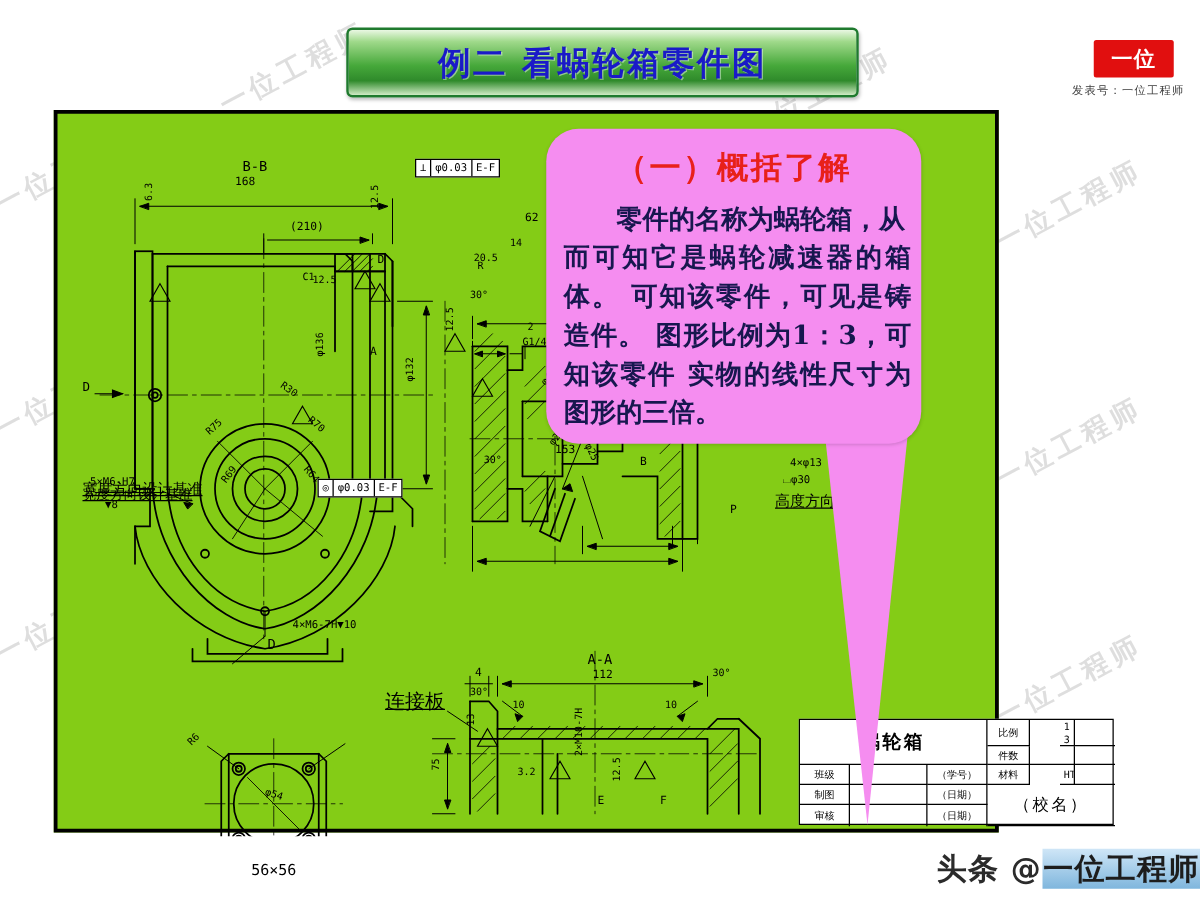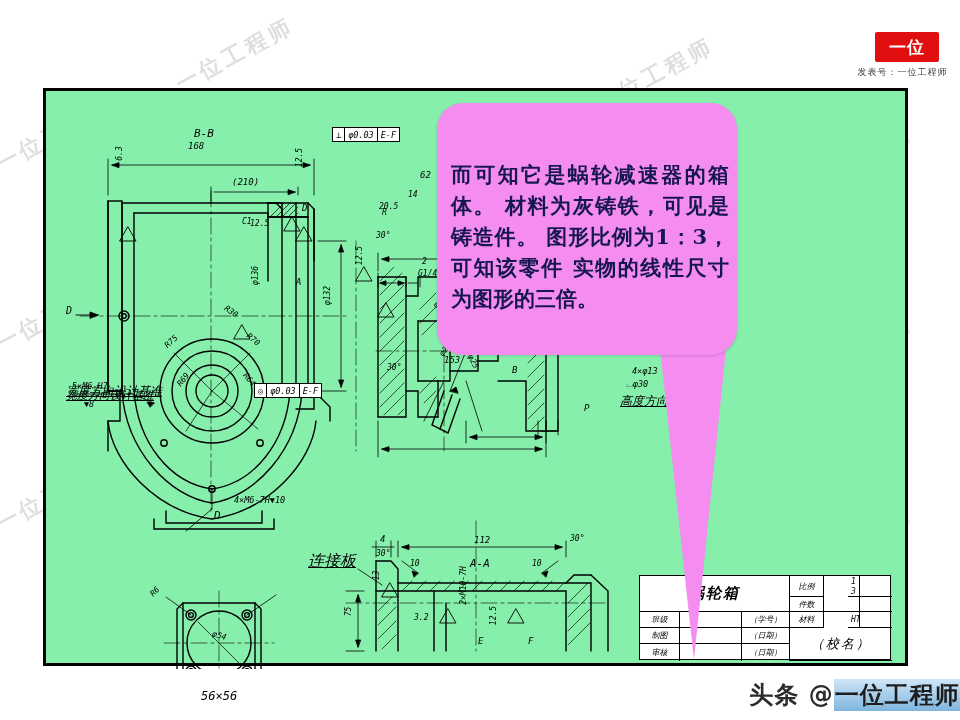--- a/index.html
+++ b/index.html
@@ -35,22 +35,22 @@
   .logo-box{position:absolute;left:875px;top:32px;width:64px;height:30px;
             background:#e10f0f;border-radius:2px;}
   .logo-glyph{position:absolute;left:0;top:0;width:64px;height:30px;
             display:flex;align-items:center;justify-content:center;
             color:#ffffff;font-size:17px;font-weight:bold;letter-spacing:1px;
             font-family:"DejaVu Sans","Liberation Sans",sans-serif;}
   .logo-sub{position:absolute;left:845px;top:66px;width:115px;text-align:center;
             font-size:9px;color:#3a3a3a;letter-spacing:1px;}
 
   
-  .sheet{position:absolute;left:43px;top:88px;width:865px;height:578px;
-         background:#86efac;border:3px solid #000000;box-sizing:border-box;font-style:italic;}
+  .sheet{position:absolute;left:43px;top:88px;width:756px;height:578px;
+         background:#84cc16;border:3px solid #000000;box-sizing:border-box;}
   .sheet-inner{position:absolute;left:0;top:0;width:100%;height:100%;}
 
   
   .dwg{position:absolute;left:0;top:0;width:853px;height:578px;}
 
   
   .lbl{position:absolute;font-family:"DejaVu Sans Mono","Liberation Mono",monospace;
        color:#000;white-space:nowrap;}
   .lbl.cn{font-family:"DejaVu Sans","Liberation Sans",sans-serif;}
   .u{text-decoration:underline;}
@@ -127,20 +127,23 @@
   <div class="wm" style="left:380px;top:320px;">一位工程师</div>
   <div class="wm" style="left:380px;top:510px;">一位工程师</div>
   <div class="wm" style="left:590px;top:60px;">一位工程师</div>
   <div class="wm" style="left:590px;top:250px;">一位工程师</div>
   <div class="wm" style="left:590px;top:440px;">一位工程师</div>
   <div class="wm" style="left:590px;top:620px;">一位工程师</div>
   <div class="wm" style="left:790px;top:150px;">一位工程师</div>
   <div class="wm" style="left:790px;top:340px;">一位工程师</div>
   <div class="wm" style="left:790px;top:530px;">一位工程师</div>
 
+  <div class="banner">
+    <div class="banner-text">例二  看蜗轮箱零件图</div>
+  </div>
 
   <div class="logo-box">
     <div class="logo-glyph">一位</div>
   </div>
   <div class="logo-sub">发表号：一位工程师</div>
 
   <div class="sheet">
     <div class="sheet-inner">
 
       <svg class="dwg" viewBox="0 0 853 578">
@@ -519,21 +522,21 @@
       <div class="lbl" style="left:466px;top:274px;font-size:9px;">B</div>
       <div class="lbl" style="left:538px;top:312px;font-size:9px;">P</div>
       <div class="lbl" style="left:304px;top:160px;font-size:8px;transform:rotate(-90deg);">12.5</div>
       <div class="lbl" style="left:256px;top:112px;font-size:9px;">D</div>
       <div class="lbl" style="left:250px;top:186px;font-size:9px;">A</div>
 
       <div class="lbl" style="left:573px;top:275px;font-size:8.5px;margin-left:13px;">4×φ13</div>
       <div class="lbl" style="left:580px;top:288px;font-size:8.5px;text-align:center;">⌴φ30</div>
       <div class="lbl cn u" style="left:574px;top:302px;font-size:12px;">高度方向设计基准</div>
 
-      <div class="lbl" style="left:424px;top:430px;font-size:11px;margin-top:36px;">A-A</div>
+      <div class="lbl" style="left:424px;top:430px;font-size:11px;">A-A</div>
       <div class="lbl" style="left:428px;top:444px;font-size:9px;">112</div>
       <div class="lbl" style="left:334px;top:443px;font-size:9px;">4</div>
       <div class="lbl" style="left:364px;top:468px;font-size:8px;">10</div>
       <div class="lbl" style="left:486px;top:468px;font-size:8px;">10</div>
       <div class="lbl" style="left:330px;top:458px;font-size:8px;">30°</div>
       <div class="lbl" style="left:524px;top:443px;font-size:8px;">30°</div>
       <div class="lbl cn u" style="left:262px;top:460px;font-size:16px;">连接板</div>
       <div class="lbl" style="left:298px;top:516px;font-size:8px;transform:rotate(-90deg);">75</div>
       <div class="lbl" style="left:326px;top:480px;font-size:8px;transform:rotate(-90deg);">13</div>
       <div class="lbl" style="left:398px;top:490px;font-size:8px;transform:rotate(-90deg);">2×M10-7H</div>
@@ -584,23 +587,25 @@
       </div>
 
     </div>
   </div>
 
   <svg class="callout-tail" viewBox="0 0 70 330">
     <polygon points="0,0 70,0 36,330" fill="#f58df0"></polygon>
   </svg>
 
   <div class="callout">
+    <div class="callout-head">（一）概括了解</div>
     <div class="callout-body">
+      <span class="indent">零件的名称为蜗轮箱，从</span>
       <span>而可知它是蜗轮减速器的箱体。</span>
-      <span>材料为灰铸铁，可见是铸造件。</span>
+      <span>可知该零件，可见是铸造件。</span>
       <span>图形比例为1：3，可知该零件</span>
       <span>实物的线性尺寸为图形的三倍。</span>
     </div>
   </div>
 
   <div class="footer-wm">
     <span>头条 @</span>
       <span class="hl">一位工程师</span>
   </div>
 

